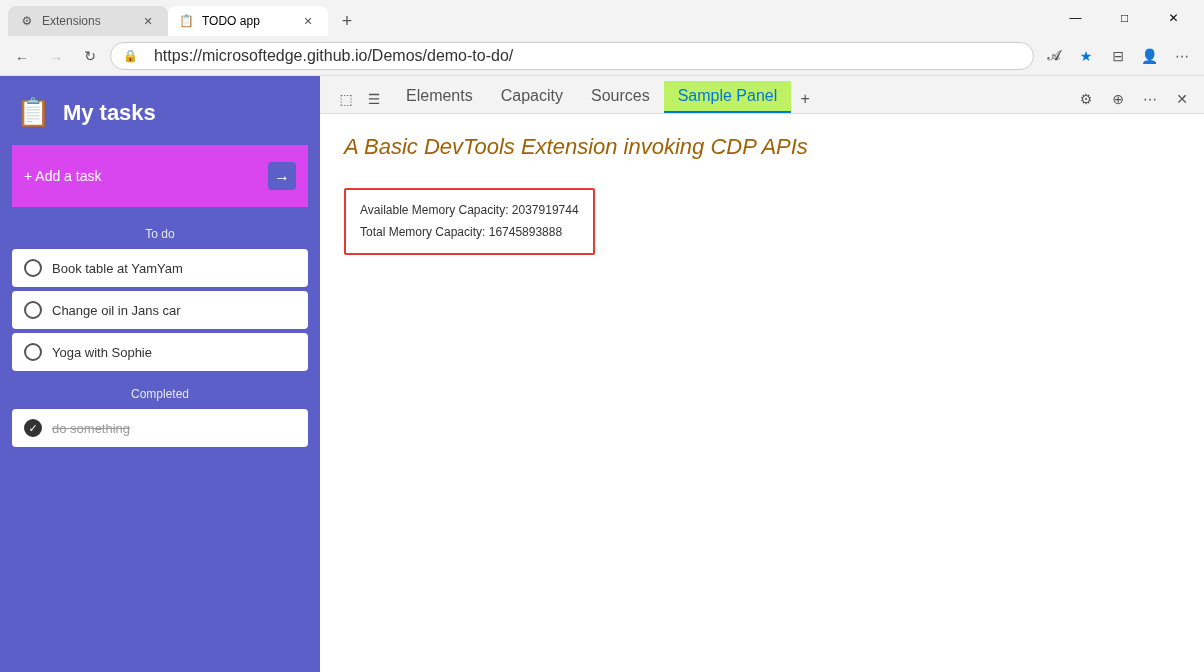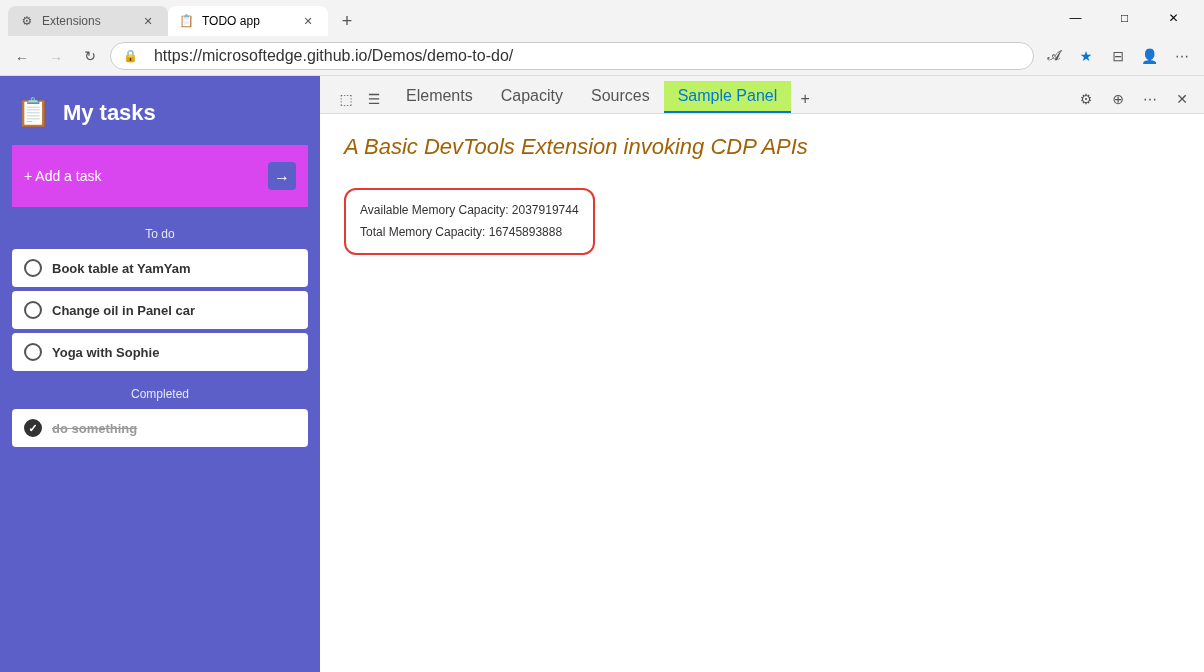--- a/index.html
+++ b/index.html
@@ -36,40 +36,40 @@
     .todo-sidebar { width: 320px; background: #5b5fc7; display: flex; flex-direction: column; color: white; flex-shrink: 0; }
     .todo-header { display: flex; align-items: center; padding: 20px 16px 16px; gap: 12px; }
     .todo-icon { font-size: 28px; }
     .todo-title { font-size: 22px; font-weight: 600; color: white; }
     .add-task-bar { margin: 0 12px 16px; background: #d946ef; border-radius: 0; display: flex; align-items: center; padding: 17px 12px; gap: 8px; cursor: pointer; }
     .add-task-text { flex: 1; font-size: 14px; color: white; }
     .add-task-btn { width: 28px; height: 28px; background: #5b5fc7; border-radius: 4px; display: flex; align-items: center; justify-content: center; color: white; font-size: 16px; }
 
     .section-label { text-align: center; font-size: 12px; color: rgba(255,255,255,0.85); padding: 4px 16px 8px; }
     .task-list { display: flex; flex-direction: column; gap: 4px; padding: 0 12px; }
-    .task-item { background: white; border-radius: 4px; display: flex; align-items: center; padding: 10px 12px; gap: 10px; cursor: pointer; font-weight: bold; }
+    .task-item { background: white; border-radius: 4px; display: flex; align-items: center; padding: 10px 12px; gap: 10px; cursor: pointer; }
     .task-checkbox { width: 18px; height: 18px; border: 2px solid #555; border-radius: 50%; flex-shrink: 0; display: flex; align-items: center; justify-content: center; }
     .task-checkbox.checked { background: #333; border-color: #333; color: white; font-size: 11px; }
     .task-text { font-size: 13px; color: #333; }
     .task-text.strikethrough { text-decoration: line-through; color: #999; }
 
     .completed-section { margin-top: 12px; }
 
     
     .devtools-panel { flex: 1; background: white; display: flex; flex-direction: column; }
     .devtools-tabs { height: 38px; background: #f3f3f3; display: flex; align-items: flex-end; padding: 0 8px; border-bottom: 1px solid #ddd; gap: 0; }
     .devtools-tab { height: 32px; padding: 0 14px; display: flex; align-items: center; font-size: 16px; color: #555; cursor: pointer; border-bottom: 2px solid transparent; }
     .devtools-tab.active { color: #0078d7; border-bottom: 2px solid #0078d7; background: #bef264; }
     .devtools-toolbar-icons { display: flex; margin-left: auto; align-items: center; gap: 4px; }
     .dt-icon { width: 28px; height: 28px; display: flex; align-items: center; justify-content: center; font-size: 14px; color: #555; cursor: pointer; border-radius: 4px; }
     .devtools-inspect-icons { display: flex; align-items: center; padding: 0 4px; }
 
     .devtools-content { flex: 1; padding: 20px 24px; }
     .devtools-heading { font-size: 22px; font-weight: 400; color: #a16207; margin-bottom: 28px; font-style: italic; }
-    .memory-box { border: 2px solid #e53935; border-radius: 12px; padding: 10px 14px; display: inline-block; }
+    .memory-box { border: 2px solid #e53935; border-radius: 2px; padding: 10px 14px; display: inline-block; }
     .memory-line { font-size: 12px; color: #333; line-height: 1.8; }
   </style>
 </head>
 <body>
 
 <div class="browser-frame">
 
   <div class="title-bar">
     <div class="tab-group">
 
@@ -127,21 +127,21 @@
 
       <div class="section-label">To do</div>
 
       <div class="task-list">
         <div class="task-item">
           <div class="task-checkbox"></div>
           <span class="task-text">Book table at YamYam</span>
         </div>
         <div class="task-item">
           <div class="task-checkbox"></div>
-          <span class="task-text">Change oil in Panel car</span>
+          <span class="task-text">Change oil in Jans car</span>
         </div>
         <div class="task-item">
           <div class="task-checkbox"></div>
           <span class="task-text">Yoga with Sophie</span>
         </div>
       </div>
 
       <div class="completed-section">
         <div class="section-label">Completed</div>
         <div class="task-list">

